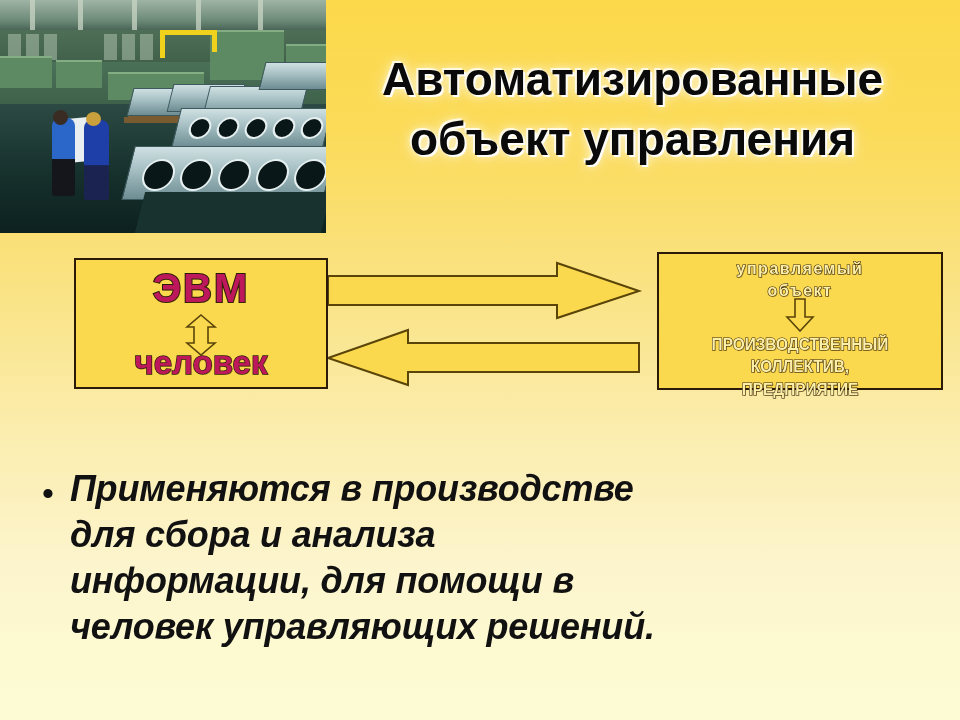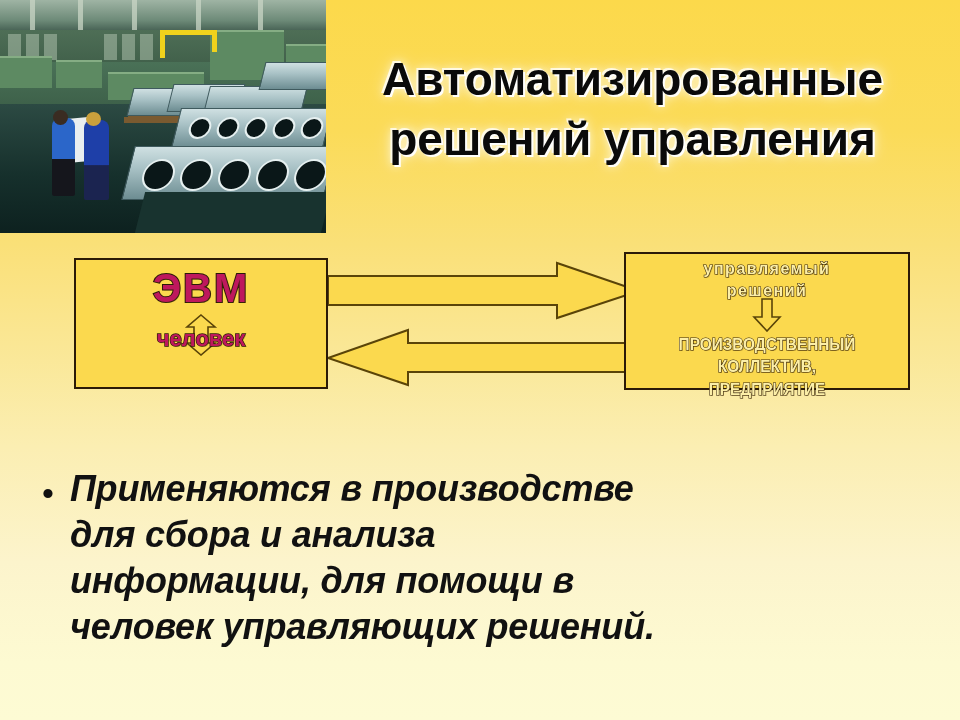--- a/index.html
+++ b/index.html
@@ -134,42 +134,42 @@
     pointer-events: none;
   }
 
   .dbox {
     position: absolute;
     background: #FBD94E;
     border: 2px solid #2b1a07;
     box-sizing: border-box;
   }
   #box-left  { left: 74px;  top: 258px; width: 254px; height: 131px; }
-  #box-right { left: 624px; top: 252px; width: 286px; height: 138px; }
+  #box-right { left: 657px; top: 252px; width: 286px; height: 138px; }
 
   .outline-text {
     color: #be185d;
     font-weight: bold;
     text-align: center;
     -webkit-text-stroke: 1.4px #2b1a07;
     paint-order: stroke fill;
     text-shadow: 1px 1px 0 rgba(80,55,10,.35);
   }
 
   #lbl-evm {
     position: absolute;
     left: 0; right: 0; top: 6px;
     font-size: 40px;
     letter-spacing: 2px;
     -webkit-text-stroke: 2px #2b1a07;
   }
   #lbl-chelovek {
     position: absolute;
-    left: 0; right: 0; top: 66px;
-    font-size: 22px;
+    left: 0; right: 0; top: 84px;
+    font-size: 33px;
     letter-spacing: 0px;
   }
 
   #lbl-obj {
     position: absolute;
     left: 0; right: 0; top: 4px;
     font-size: 16px;
     line-height: 1.35;
     letter-spacing: 1.5px;
     -webkit-text-stroke: 1.1px #2b1a07;
@@ -275,21 +275,21 @@
 
     <div class="ph-layer ph-sheet"></div>
     <div class="ph-layer ph-worker-a"></div>
     <div class="ph-layer ph-head-a"></div>
     <div class="ph-layer ph-worker-b"></div>
     <div class="ph-layer ph-head-b"></div>
   </div>
 
   <div id="title">
     <span class="tline">Автоматизированные</span>
-    <span class="tline">решений управления</span>
+    <span class="tline">объект управления</span>
   </div>
 
   <svg id="diagram" viewBox="0 0 960 720" xmlns="http://www.w3.org/2000/svg">
 
     <polygon points="328,276 557,276 557,263 639,291 557,318 557,305 328,305" fill="#FBD94E" stroke="#5a4408" stroke-width="2" stroke-linejoin="miter"></polygon>
 
     <polygon points="639,343 408,343 408,330 328,358 408,385 408,372 639,372" fill="#FBD94E" stroke="#5a4408" stroke-width="2" stroke-linejoin="miter"></polygon>
   </svg>
 
   <div class="dbox" id="box-left">
@@ -298,21 +298,21 @@
     <svg style="position:absolute; left:50%; top:54px; transform:translateX(-50%);" width="40" height="42" viewBox="0 0 40 42">
       <polygon points="20,1 34,13 27,13 27,29 34,29 20,41 6,29 13,29 13,13 6,13" fill="#FBD94E" stroke="#5a4408" stroke-width="1.6" stroke-linejoin="miter"></polygon>
     </svg>
 
     <div class="outline-text" id="lbl-chelovek">человек</div>
   </div>
 
   <div class="dbox" id="box-right">
     <div class="outline-text" id="lbl-obj">
       <div>управляемый</div>
-      <div>решений</div>
+      <div>объект</div>
     </div>
 
     <svg style="position:absolute; left:50%; top:44px; transform:translateX(-50%);" width="30" height="34" viewBox="0 0 30 34">
       <polygon points="10,1 20,1 20,19 28,19 15,33 2,19 10,19" fill="#FBD94E" stroke="#5a4408" stroke-width="1.6" stroke-linejoin="miter"></polygon>
     </svg>
 
     <div class="outline-text" id="lbl-collective">
       <div>ПРОИЗВОДСТВЕННЫЙ КОЛЛЕКТИВ,</div>
       <div>ПРЕДПРИЯТИЕ</div>
     </div>

